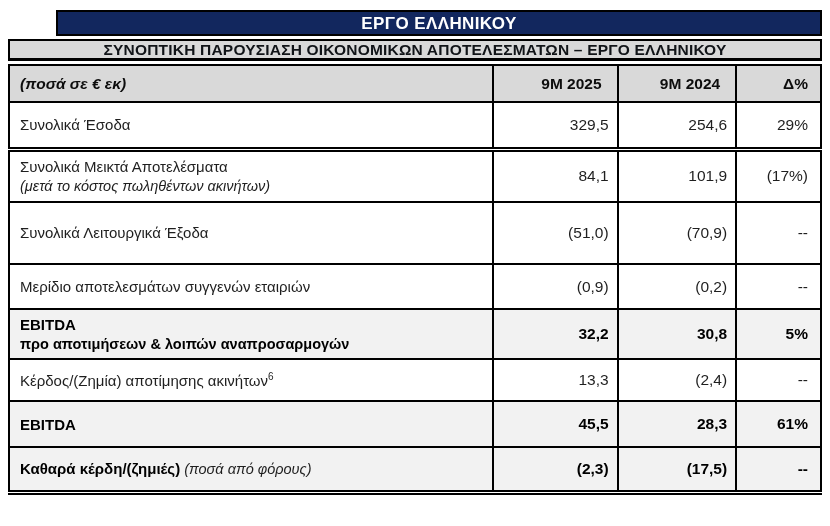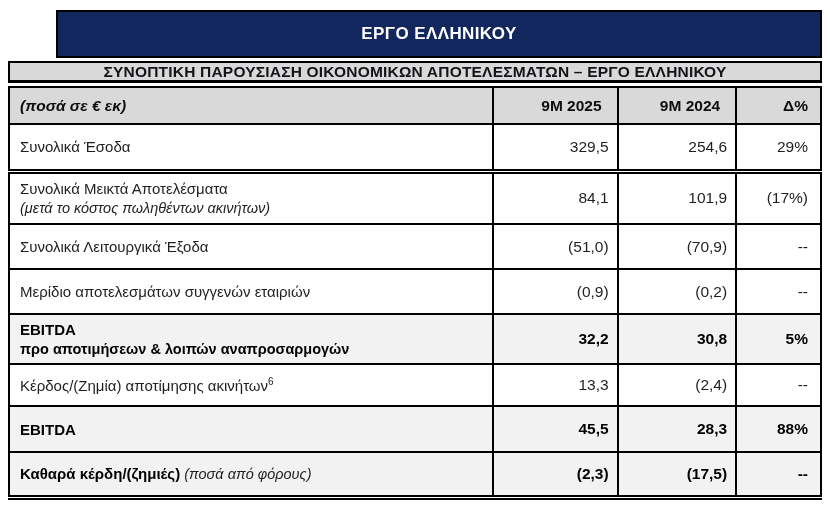--- a/index.html
+++ b/index.html
@@ -6,24 +6,24 @@
   html, body { background: #ffffff; }
   body {
     width: 830px; height: 526px;
     position: relative;
     font-family: "Liberation Sans", sans-serif;
     overflow: hidden;
   }
   .page { position: absolute; left: 8px; top: 10px; width: 814px; }
 
   .title-bar {
-    height: 48px;
+    height: 26px;
     background: var(--navy, #12275e);
     border: 2px solid var(--border, #000);
-    display: flex; align-items: center; justify-content: center;
+    display: flex; align-items: flex-end; justify-content: center;
     margin-bottom: 3px;
     margin-left: 48px;
   }
   .title-bar .title-text {
     color: #ffffff; font-weight: 700; font-size: 17px; letter-spacing: 0.4px;
   }
 
   .subtitle-bar {
     height: 22px;
     background: var(--header-gray, #d9d9d9);
@@ -73,21 +73,21 @@
   tr.shaded td { background: var(--row-shade, #f2f2f2); }
   tr.sep-double td, tbody tr:last-child td { border-bottom: 5px double var(--border, #000); }
 
   .lbl-sub { font-size: 14.5px; }
   .lbl-sub.italic { font-style: italic; }
   .suffix-italic { font-style: italic; font-weight: 400; font-size: 14.5px; color: #1f1f1f; }
   td.c-label sup { font-size: 10px; vertical-align: super; }
 
   tbody tr:nth-child(1) { height: 47px; }
   tbody tr:nth-child(2) { height: 53px; }
-  tbody tr:nth-child(3) { height: 45px; }
+  tbody tr:nth-child(3) { height: 62px; }
   tbody tr:nth-child(4) { height: 45px; }
   tbody tr:nth-child(5) { height: 49px; }
   tbody tr:nth-child(6) { height: 42px; }
   tbody tr:nth-child(7) { height: 46px; }
   tbody tr:nth-child(8) { height: 45px; }
 </style>
 </head>
 <body>
 
 <div class="page">
@@ -149,21 +149,21 @@
         <tr>
           <td class="c-label"><span class="lbl-main">Κέρδος/(Ζημία) αποτίμησης ακινήτων</span><sup>6</sup></td>
           <td class="c-num">13,3</td>
           <td class="c-num">(2,4)</td>
           <td class="c-num c-delta">--</td>
         </tr>
         <tr class="bold shaded">
           <td class="c-label"><span class="lbl-main">EBITDA</span></td>
           <td class="c-num">45,5</td>
           <td class="c-num">28,3</td>
-          <td class="c-num c-delta">88%</td>
+          <td class="c-num c-delta">61%</td>
         </tr>
         <tr class="bold shaded">
           <td class="c-label"><span class="lbl-main">Καθαρά κέρδη/(ζημιές)</span><span class="suffix-italic"> (ποσά από φόρους)</span></td>
           <td class="c-num">(2,3)</td>
           <td class="c-num">(17,5)</td>
           <td class="c-num c-delta">--</td>
         </tr>
       </tbody>
   </table>
 

